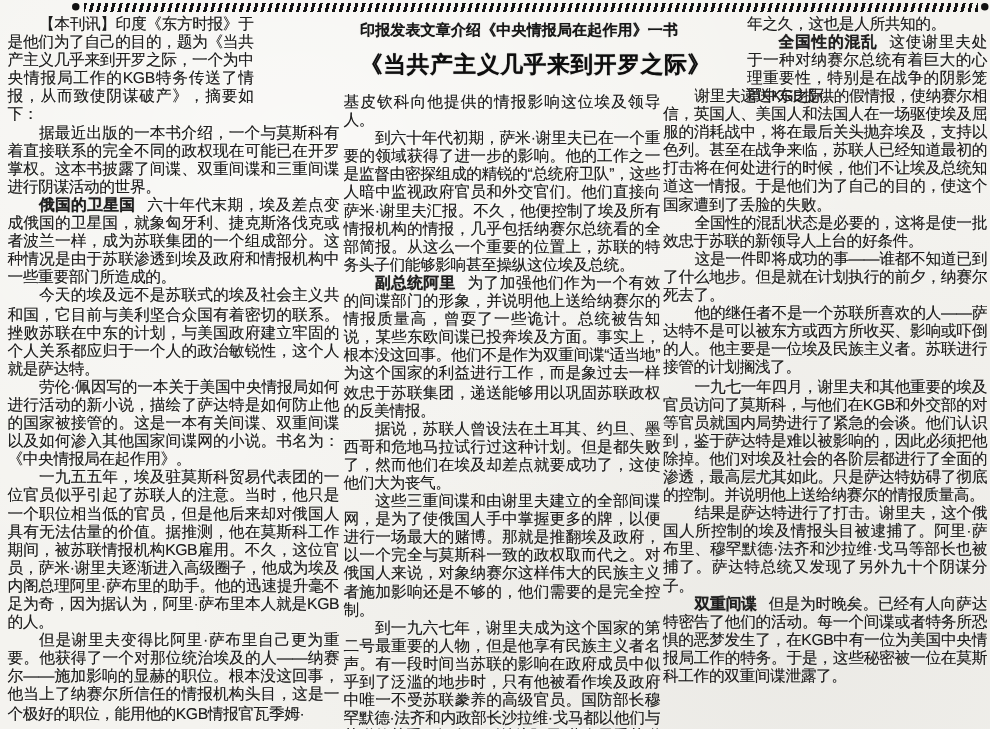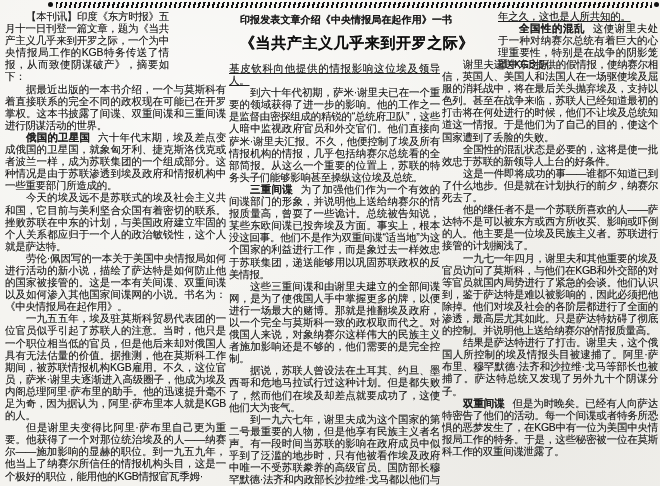--- a/index.html
+++ b/index.html
@@ -70,54 +70,54 @@
     text-justify: inter-character;
     color: #1e1e1e;
     text-shadow: 0 0 0.4px rgba(20,20,20,0.45);
   }
   .col-1      { left: 5px;   top: 10px; width: 221px; }
   .col-2      { left: 229px; top: 62px; width: 211px; }
   .col-3-top  { left: 498px; top: 10px; width: 160px; }
   .col-3      { left: 442px; top: 58px; width: 216px; }
 
   .col p { margin: 0; text-indent: 2em; }
-  .col p.cont { text-indent: 0; text-decoration: underline; }
+  .col p.cont { text-indent: 0; }
   .intro { width: 164px; }
   b.subhead { font-weight: 800; margin-right: 0.75em; text-shadow: 0 0 0.6px rgba(0,0,0,0.6); }
 </style>
 </head>
 <body>
 
 <div class="page">
 
   <div class="ornament"></div>
   <div class="ornament-dot dot-left"></div>
   <div class="ornament-dot dot-right"></div>
 
   <div class="head-block">
     <div class="kicker">印报发表文章介绍《中央情报局在起作用》一书</div>
     <div class="headline">《当共产主义几乎来到开罗之际》</div>
   </div>
 
   <div class="col col-1">
-    <p class="intro">【本刊讯】印度《东方时报》五月十一日刊登一篇文章，题为《当共产主义几乎来到开罗之际，一个为中央情报局工作的KGB特务传送了情报，从而致使阴谋破产》，摘要如下：</p>
+    <p class="intro">【本刊讯】印度《东方时报》于是他们为了自己的目的，题为《当共产主义几乎来到开罗之际，一个为中央情报局工作的KGB特务传送了情报，从而致使阴谋破产》，摘要如下：</p>
     <p><span>据最近出版的一本书介绍，一个与莫斯科有着直接联系的完全不同的政权现在可能已在开罗掌权。这本书披露了间谍、双重间谍和三重间谍进行阴谋活动的世界。</span></p>
     <p><b class="subhead">俄国的卫星国</b><span>六十年代末期，埃及差点变成俄国的卫星国，就象匈牙利、捷克斯洛伐克或者波兰一样，成为苏联集团的一个组成部分。这种情况是由于苏联渗透到埃及政府和情报机构中一些重要部门所造成的。</span></p>
     <p><span>今天的埃及远不是苏联式的埃及社会主义共和国，它目前与美利坚合众国有着密切的联系。挫败苏联在中东的计划，与美国政府建立牢固的个人关系都应归于一个人的政治敏锐性，这个人就是萨达特。</span></p>
     <p><span>劳伦·佩因写的一本关于美国中央情报局如何进行活动的新小说，描绘了萨达特是如何防止他的国家被接管的。这是一本有关间谍、双重间谍以及如何渗入其他国家间谍网的小说。书名为：《中央情报局在起作用》。</span></p>
     <p><span>一九五五年，埃及驻莫斯科贸易代表团的一位官员似乎引起了苏联人的注意。当时，他只是一个职位相当低的官员，但是他后来却对俄国人具有无法估量的价值。据推测，他在莫斯科工作期间，被苏联情报机构KGB雇用。不久，这位官员，萨米·谢里夫逐渐进入高级圈子，他成为埃及内阁总理阿里·萨布里的助手。他的迅速提升毫不足为奇，因为据认为，阿里·萨布里本人就是KGB的人。</span></p>
-    <p><span>但是谢里夫变得比阿里·萨布里自己更为重要。他获得了一个对那位统治埃及的人——纳赛尔——施加影响的显赫的职位。到一九五九年，他当上了纳赛尔所信任的情报机构头目，这是一个极好的职位，能用他的KGB情报官瓦季姆·</span></p>
+    <p><span>但是谢里夫变得比阿里·萨布里自己更为重要。他获得了一个对那位统治埃及的人——纳赛尔——施加影响的显赫的职位。根本没这回事，他当上了纳赛尔所信任的情报机构头目，这是一个极好的职位，能用他的KGB情报官瓦季姆·</span></p>
   </div>
 
   <div class="col col-2">
     <p class="cont"><span>基皮钦科向他提供的情报影响这位埃及领导人。</span></p>
     <p><span>到六十年代初期，萨米·谢里夫已在一个重要的领域获得了进一步的影响。他的工作之一是监督由密探组成的精锐的“总统府卫队”，这些人暗中监视政府官员和外交官们。他们直接向萨米·谢里夫汇报。不久，他便控制了埃及所有情报机构的情报，几乎包括纳赛尔总统看的全部简报。从这么一个重要的位置上，苏联的特务头子们能够影响甚至操纵这位埃及总统。</span></p>
-    <p><b class="subhead">三重间谍</b><span>为了加强他们作为一个有效的间谍部门的形象，并说明他上送给纳赛尔的情报质量高，曾耍了一些诡计。总统被告知说，某些东欧间谍已投奔埃及方面。事实上，根本没这回事。他们不是作为双重间谍“适当地”为这个国家的利益进行工作，而是象过去一样效忠于苏联集团，递送能够用以巩固苏联政权的反美情报。</span></p>
+    <p><b class="subhead">副总统阿里</b><span>为了加强他们作为一个有效的间谍部门的形象，并说明他上送给纳赛尔的情报质量高，曾耍了一些诡计。总统被告知说，某些东欧间谍已投奔埃及方面。事实上，根本没这回事。他们不是作为双重间谍“适当地”为这个国家的利益进行工作，而是象过去一样效忠于苏联集团，递送能够用以巩固苏联政权的反美情报。</span></p>
+    <p><span>据说，苏联人曾设法在土耳其、约旦、墨西哥和危地马拉试行过这种计划。但是都失败了，然而他们在埃及却差点就要成功了，这使他们大为丧气。</span></p>
     <p><span>这些三重间谍和由谢里夫建立的全部间谍网，是为了使俄国人手中掌握更多的牌，以便进行一场最大的赌博。那就是推翻埃及政府，以一个完全与莫斯科一致的政权取而代之。对俄国人来说，对象纳赛尔这样伟大的民族主义者施加影响还是不够的，他们需要的是完全控制。</span></p>
-    <p><span>据说，苏联人曾设法在土耳其、约旦、墨西哥和危地马拉试行过这种计划。但是都失败了，然而他们在埃及却差点就要成功了，这使他们大为丧气。</span></p>
     <p><span>到一九六七年，谢里夫成为这个国家的第二号最重要的人物，但是他享有民族主义者名声。有一段时间当苏联的影响在政府成员中似乎到了泛滥的地步时，只有他被看作埃及政府中唯一不受苏联豢养的高级官员。国防部长穆罕默德·法齐和内政部长沙拉维·戈马都以他们与苏联的关系而闻名，副总统阿里·萨布里受苏联支配达数</span></p>
   </div>
 
   <div class="col col-3-top">
     <p class="cont"><span>年之久，这也是人所共知的。</span></p>
     <p><b class="subhead">全国性的混乱</b><span>这使谢里夫处于一种对纳赛尔总统有着巨大的心理重要性，特别是在战争的阴影笼罩中东之际。</span></p>
   </div>
 
   <div class="col col-3">
     <p><span>谢里夫递送KGB提供的假情报，使纳赛尔相信，英国人、美国人和法国人在一场驱使埃及屈服的消耗战中，将在最后关头抛弃埃及，支持以色列。甚至在战争来临，苏联人已经知道最初的打击将在何处进行的时候，他们不让埃及总统知道这一情报。于是他们为了自己的目的，使这个国家遭到了丢脸的失败。</span></p>

